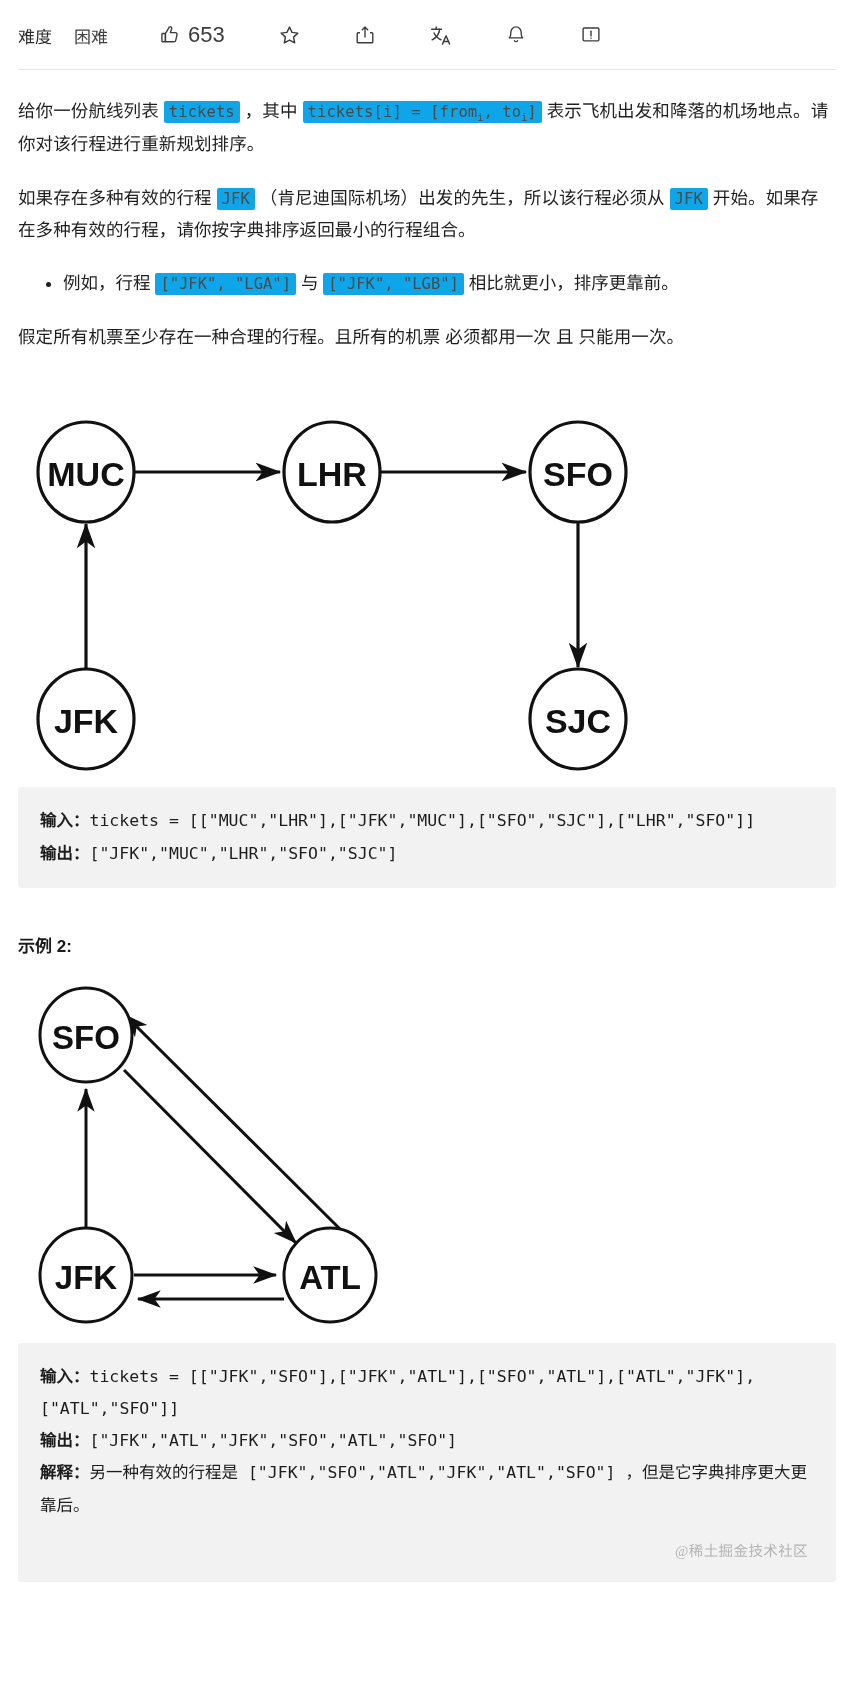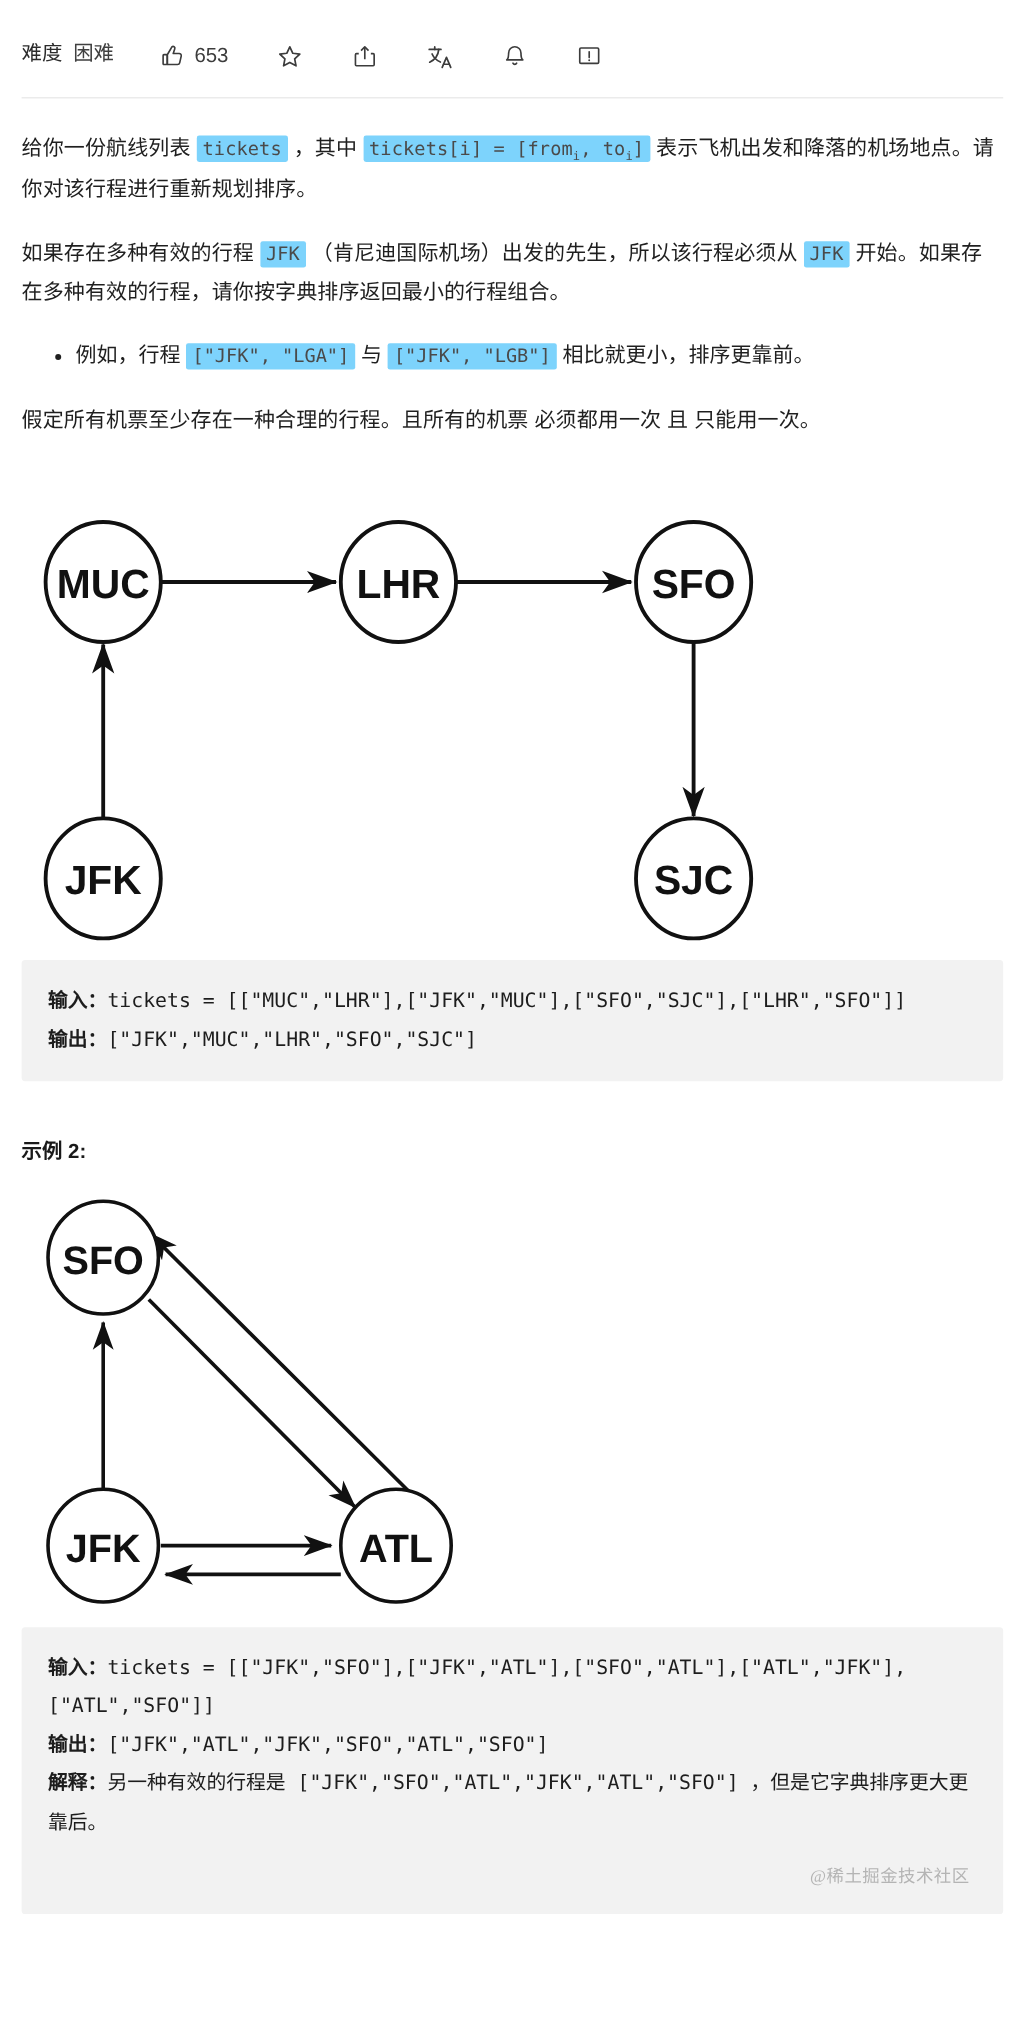--- a/index.html
+++ b/index.html
@@ -23,22 +23,23 @@
     font-size: 25px;
     font-weight: 400;
     color: #1a1a1a;
     letter-spacing: 0.2px;
     margin: 10px 0 0 0;
     padding-top: 8px;
     line-height: 1.3;
   }
   .meta-row {
     display: flex;
-    gap: 0px;
-    margin-top: 30px;
+    align-items: center;
+    gap: 13px;
+    margin-top: 18px;
     height: 34px;
   }
   .meta-label {
     font-size: 17px;
     color: #2b2b2b;
     margin-right: 9px;
   }
   .meta-diff {
     font-size: 17px;
     color: #404040;
@@ -47,41 +48,41 @@
   .icon-btn {
     display: inline-flex;
     align-items: center;
     gap: 7px;
     margin-right: 40px;
     color: #3c3c3c;
     cursor: pointer;
     user-select: none;
   }
   .icon-btn:last-child { margin-right: 0; }
-  .icon-btn .cnt { font-size: 17px; color: #3c3c3c; }
+  .icon-btn .cnt { font-size: 22px; color: #3c3c3c; }
   .icon-btn svg { display: block; }
 
   .divider {
     height: 1px;
     background: #e6e6e6;
     margin: 17px 0 0 0;
   }
 
   
   .para {
     font-size: 17.5px;
     line-height: 1.85;
     color: #1f1f1f;
     margin: 22px 0 0 0;
     letter-spacing: 0.1px;
   }
   .para.first { margin-top: 25px; }
   code.inl {
     font-family: "DejaVu Sans Mono", "Liberation Mono", monospace;
-    background: #7dd3fc;
+    background: #0ea5e9;
     color: #4a4a4a;
     font-size: 15.5px;
     padding: 2px 5px;
     border-radius: 2px;
     white-space: nowrap;
   }
   code.inl sub { font-size: 10px; }
   ul.bullets {
     margin: 20px 0 0 0;
     padding-left: 45px;

